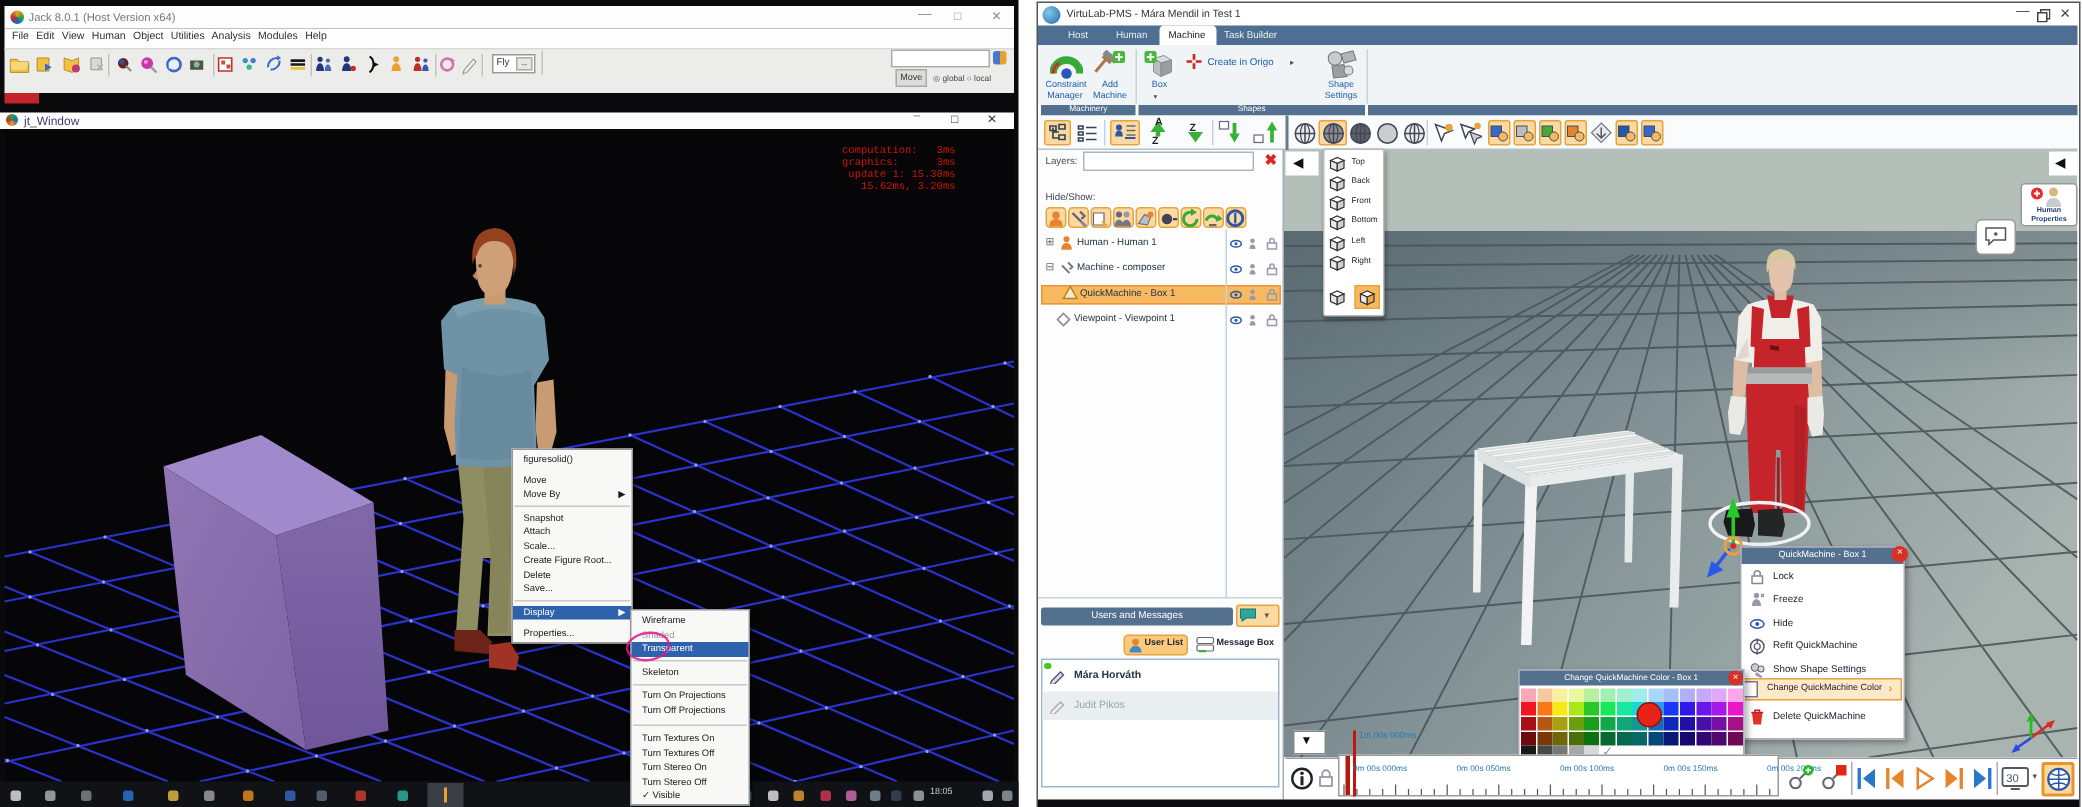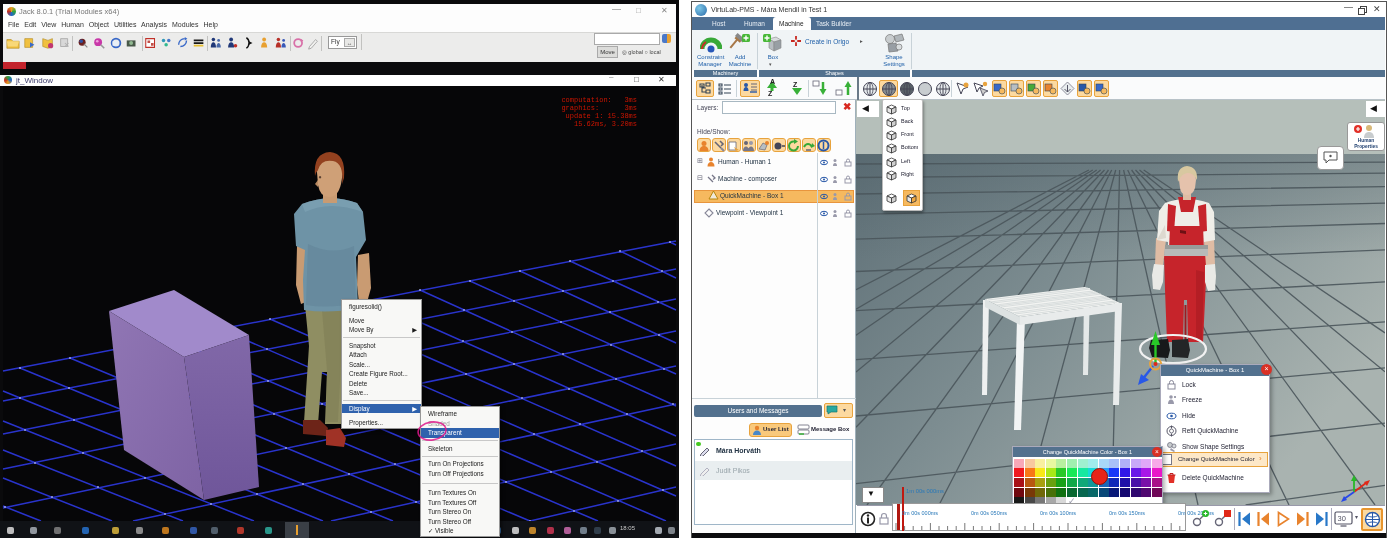--- a/index.html
+++ b/index.html
@@ -6,21 +6,21 @@
 #root{position:relative;width:1388px;height:538px;background:#fff;filter:blur(0.35px);}
 .abs{position:absolute;}
 .tx{position:absolute;white-space:nowrap;}
 </style></head><body>
 <div id="root">
 
 <div class="abs" style="left:0;top:0;width:679px;height:538px;background:#0a0a0c;"></div>
 
 <div class="abs" style="left:3px;top:4px;width:673px;height:15px;background:#fdfdfd;"></div>
 <div class="abs" style="left:7px;top:7px;width:9px;height:9px;border-radius:50%;background:conic-gradient(#e8a020,#2fa43c,#1f64c8,#c03028,#e8a020);"></div>
-<div class="tx" style="left:19px;top:7px;font-size:7.5px;color:#777;">Jack 8.0.1 (Trial Modules x64)</div>
+<div class="tx" style="left:19px;top:7px;font-size:7.5px;color:#777;">Jack 8.0.1 (Host Version x64)</div>
 <div class="tx" style="left:612px;top:4px;font-size:9px;color:#888;">—</div>
 <div class="tx" style="left:636px;top:6px;font-size:8px;color:#999;">□</div>
 <div class="tx" style="left:661px;top:6px;font-size:8px;color:#888;">✕</div>
 
 <div class="abs" style="left:3px;top:19px;width:673px;height:13px;background:#fdfdfd;"></div>
 <div class="tx" style="left:8px;top:21px;font-size:7px;color:#333;word-spacing:3px;">File Edit View Human Object Utilities Analysis Modules Help</div>
 
 <div class="abs" style="left:3px;top:32px;width:673px;height:30px;background:#ececeb;border-top:1px solid #d8d8d6;"></div>
 <div class="abs" style="left:3px;top:34px;width:673px;height:22px;" id="ltoolbar">
       <svg class="abs" style="left:3px;top:2px;" width="14" height="14" viewBox="0 0 16 16">

